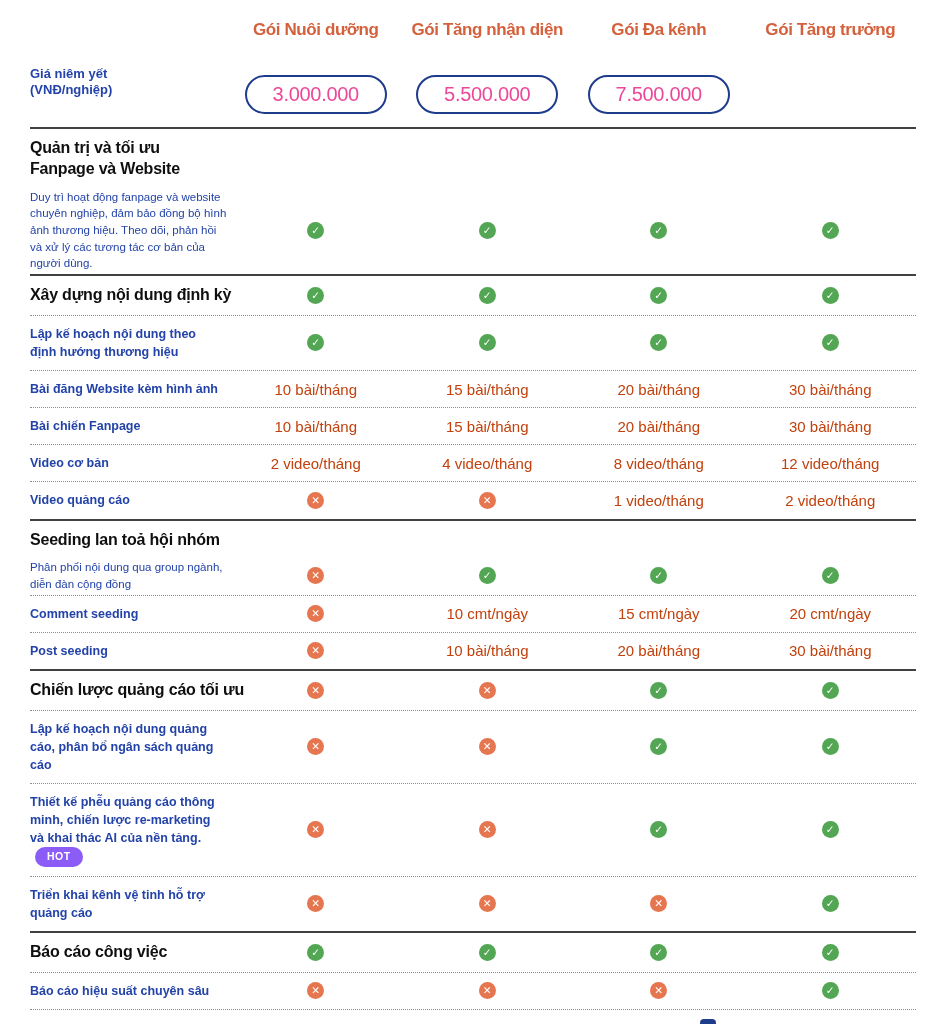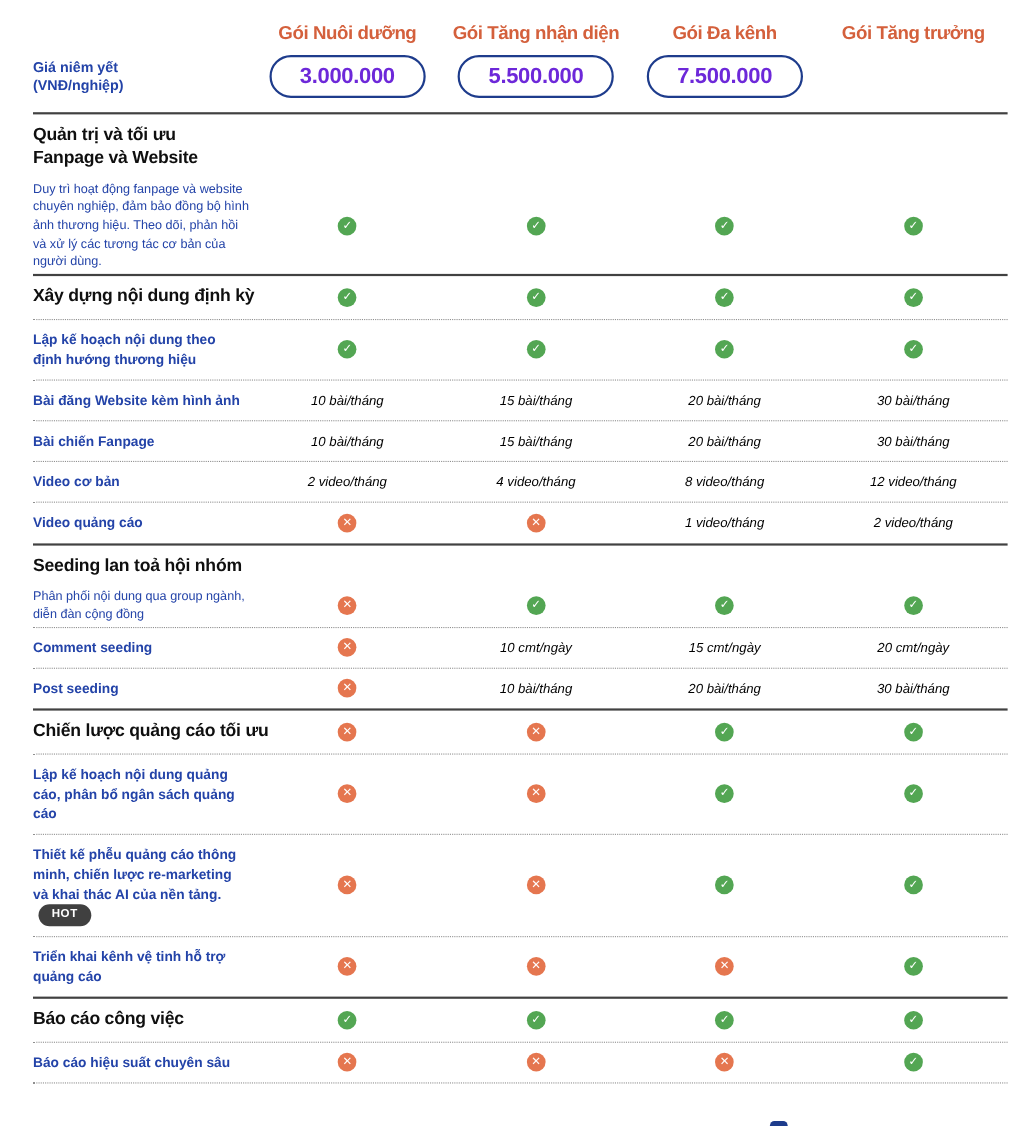--- a/index.html
+++ b/index.html
@@ -14,44 +14,44 @@
 
   
   .header-row { padding-top:20px; }
   .pkg { display:flex; justify-content:center; font-size:17px; font-weight:800; color:#D4603C;
          letter-spacing:-0.4px; white-space:nowrap; }
   .price-row { padding:10px 0 13px 0; }
   .price-label { flex-direction:column; align-items:flex-start; justify-content:center;
                  font-size:13px; font-weight:700; color:#2343A8; line-height:1.25; }
   .pill { display:inline-flex; align-items:center; justify-content:center;
           border:2.5px solid #1E3C8C; border-radius:24px; padding:6px 15px; min-width:108px;
-          font-size:20px; font-weight:700; color:#6d28d9; letter-spacing:-0.3px; background:#fff;
-          white-space:nowrap; }
+          font-size:20px; font-weight:400; color:#ec4899; letter-spacing:-0.3px; background:#fff;
+          white-space:nowrap;margin-top:25px; }
 
   
   .section { border-top:2px solid #414141; }
   .heading-row { padding:9px 0; }
   .sec-title { margin:0; font-size:16px; font-weight:800; color:#0f0f0f; letter-spacing:-0.2px;
                line-height:1.3; }
   .sec-title div { white-space:nowrap; }
   .desc-row { padding:0 0 2px 0; }
   .desc { margin:0; width:218px; font-size:11.5px; font-weight:500; color:#2343A8; line-height:1.45; }
 
   .feature-row { padding:9px 0; border-top:1.5px dotted #8f8f8f; }
   .feature-label { display:inline-block; max-width:192px; font-size:12.5px; font-weight:700;
                    color:#2343A8; line-height:1.45; }
-  .val { font-size:12px; font-weight:500; color:#000000; white-space:nowrap;font-style:italic; }
+  .val { font-size:15px; font-weight:500; color:#c2410c; white-space:nowrap; }
 
   .icon { display:inline-flex; align-items:center; justify-content:center;
           width:17px; height:17px; border-radius:50%; color:#fff; font-size:10.5px;
           font-weight:700; line-height:17px; }
   .icon.check { background:#53A653; }
   .icon.cross { background:#E5764F; }
 
-  .hot-badge { display:inline-block; background:#404040; color:#fff; font-size:10.5px; font-weight:800;
+  .hot-badge { display:inline-block; background:#8b5cf6; color:#fff; font-size:10.5px; font-weight:800;
                letter-spacing:0.5px; padding:2px 12px; border-radius:10px; margin-left:5px;
                vertical-align:1px; }
 
   .bottom-sliver { position:absolute; left:700px; top:1019px; width:16px; height:6px;
                    background:#1E3C8C; border-radius:4px 4px 0 0; }
 </style>
 </head>
 <body>
 
 <div class="page">

